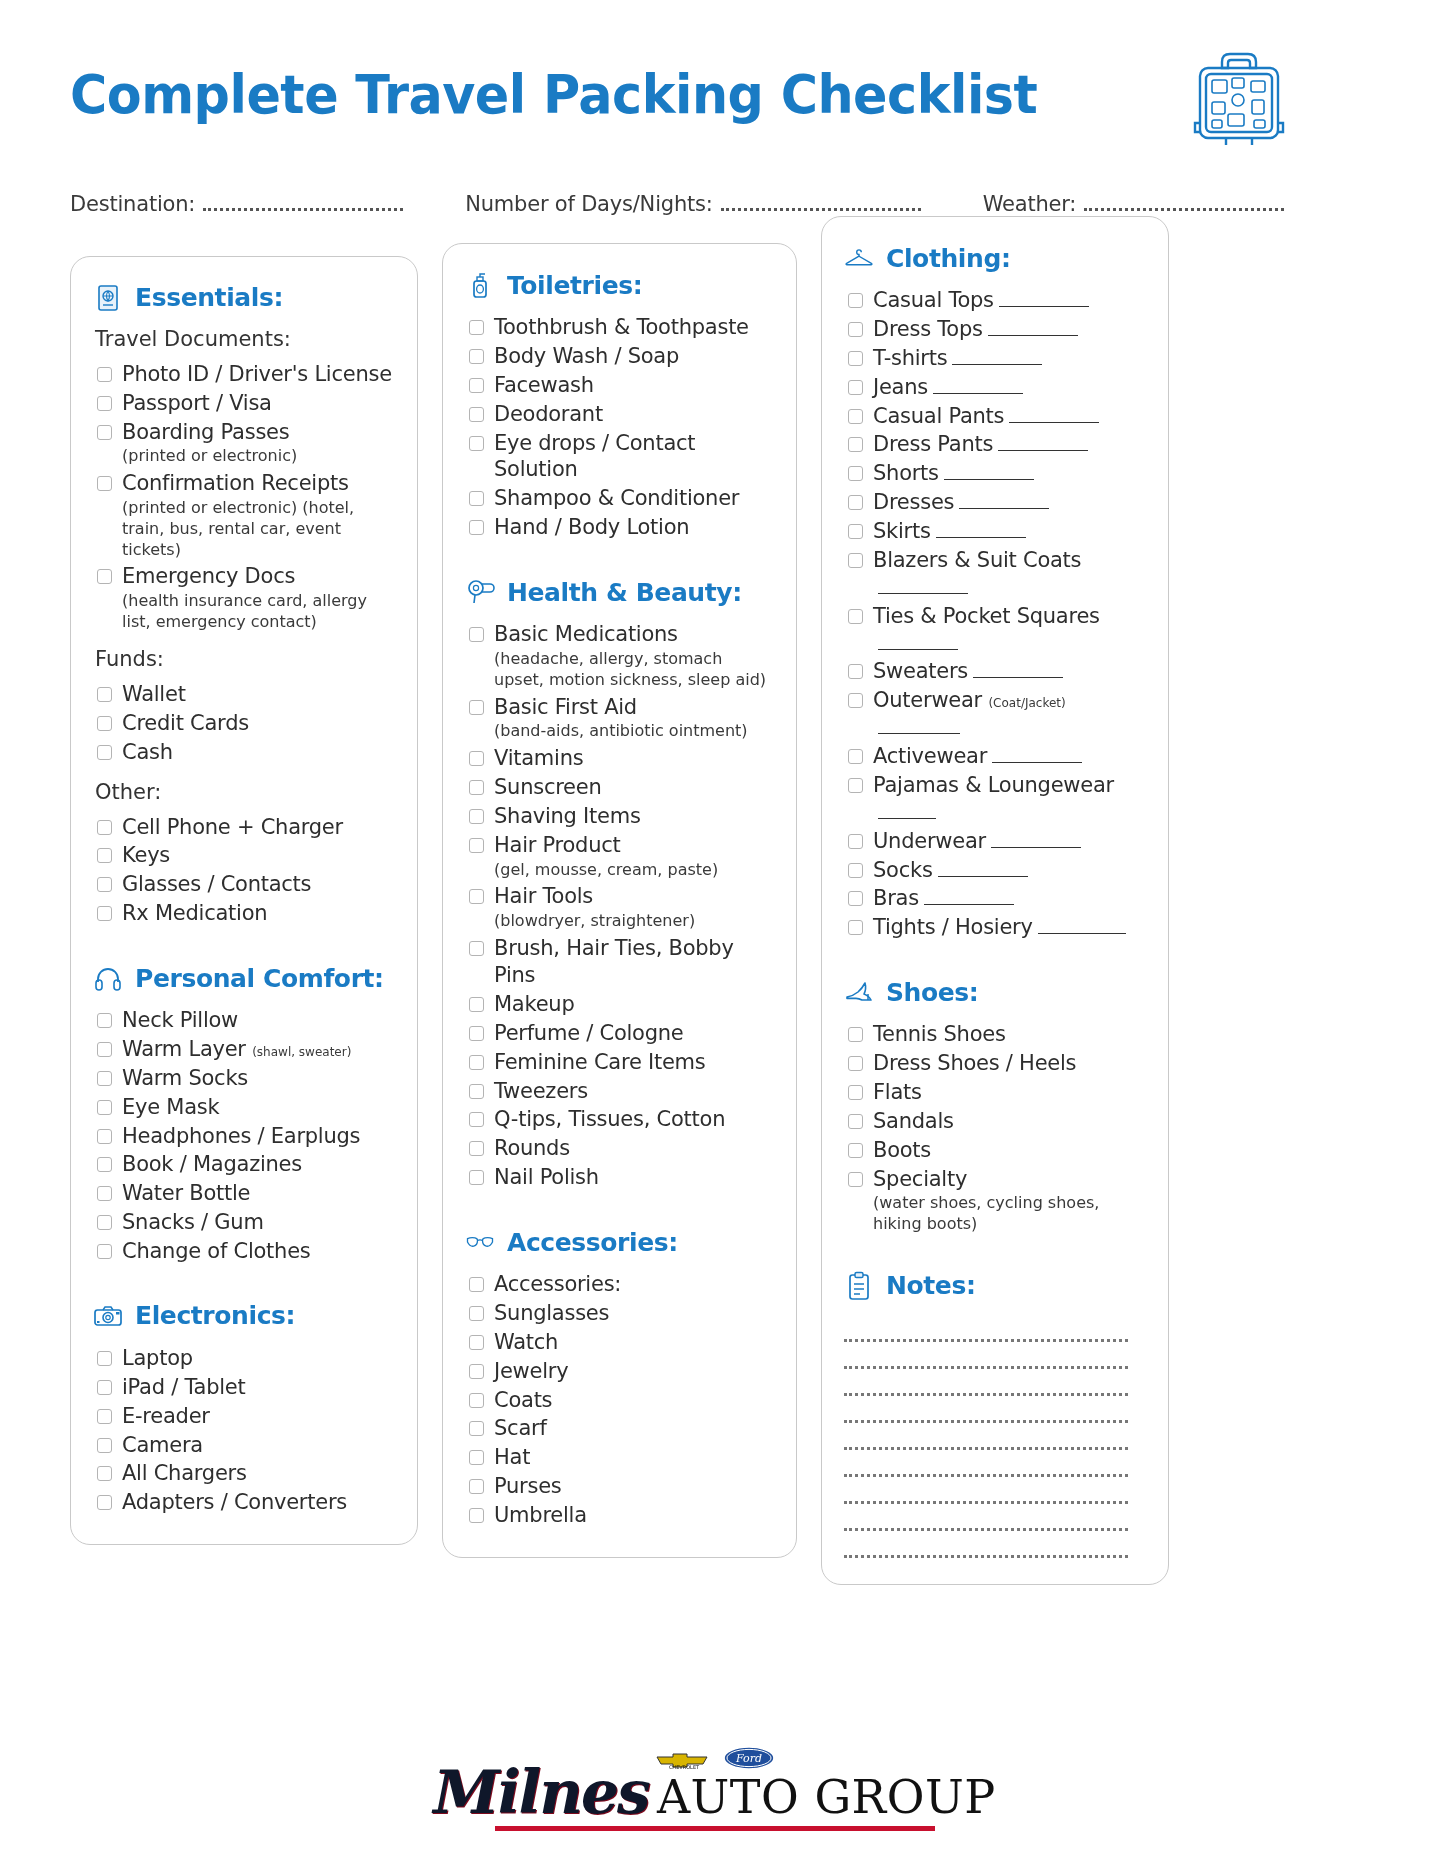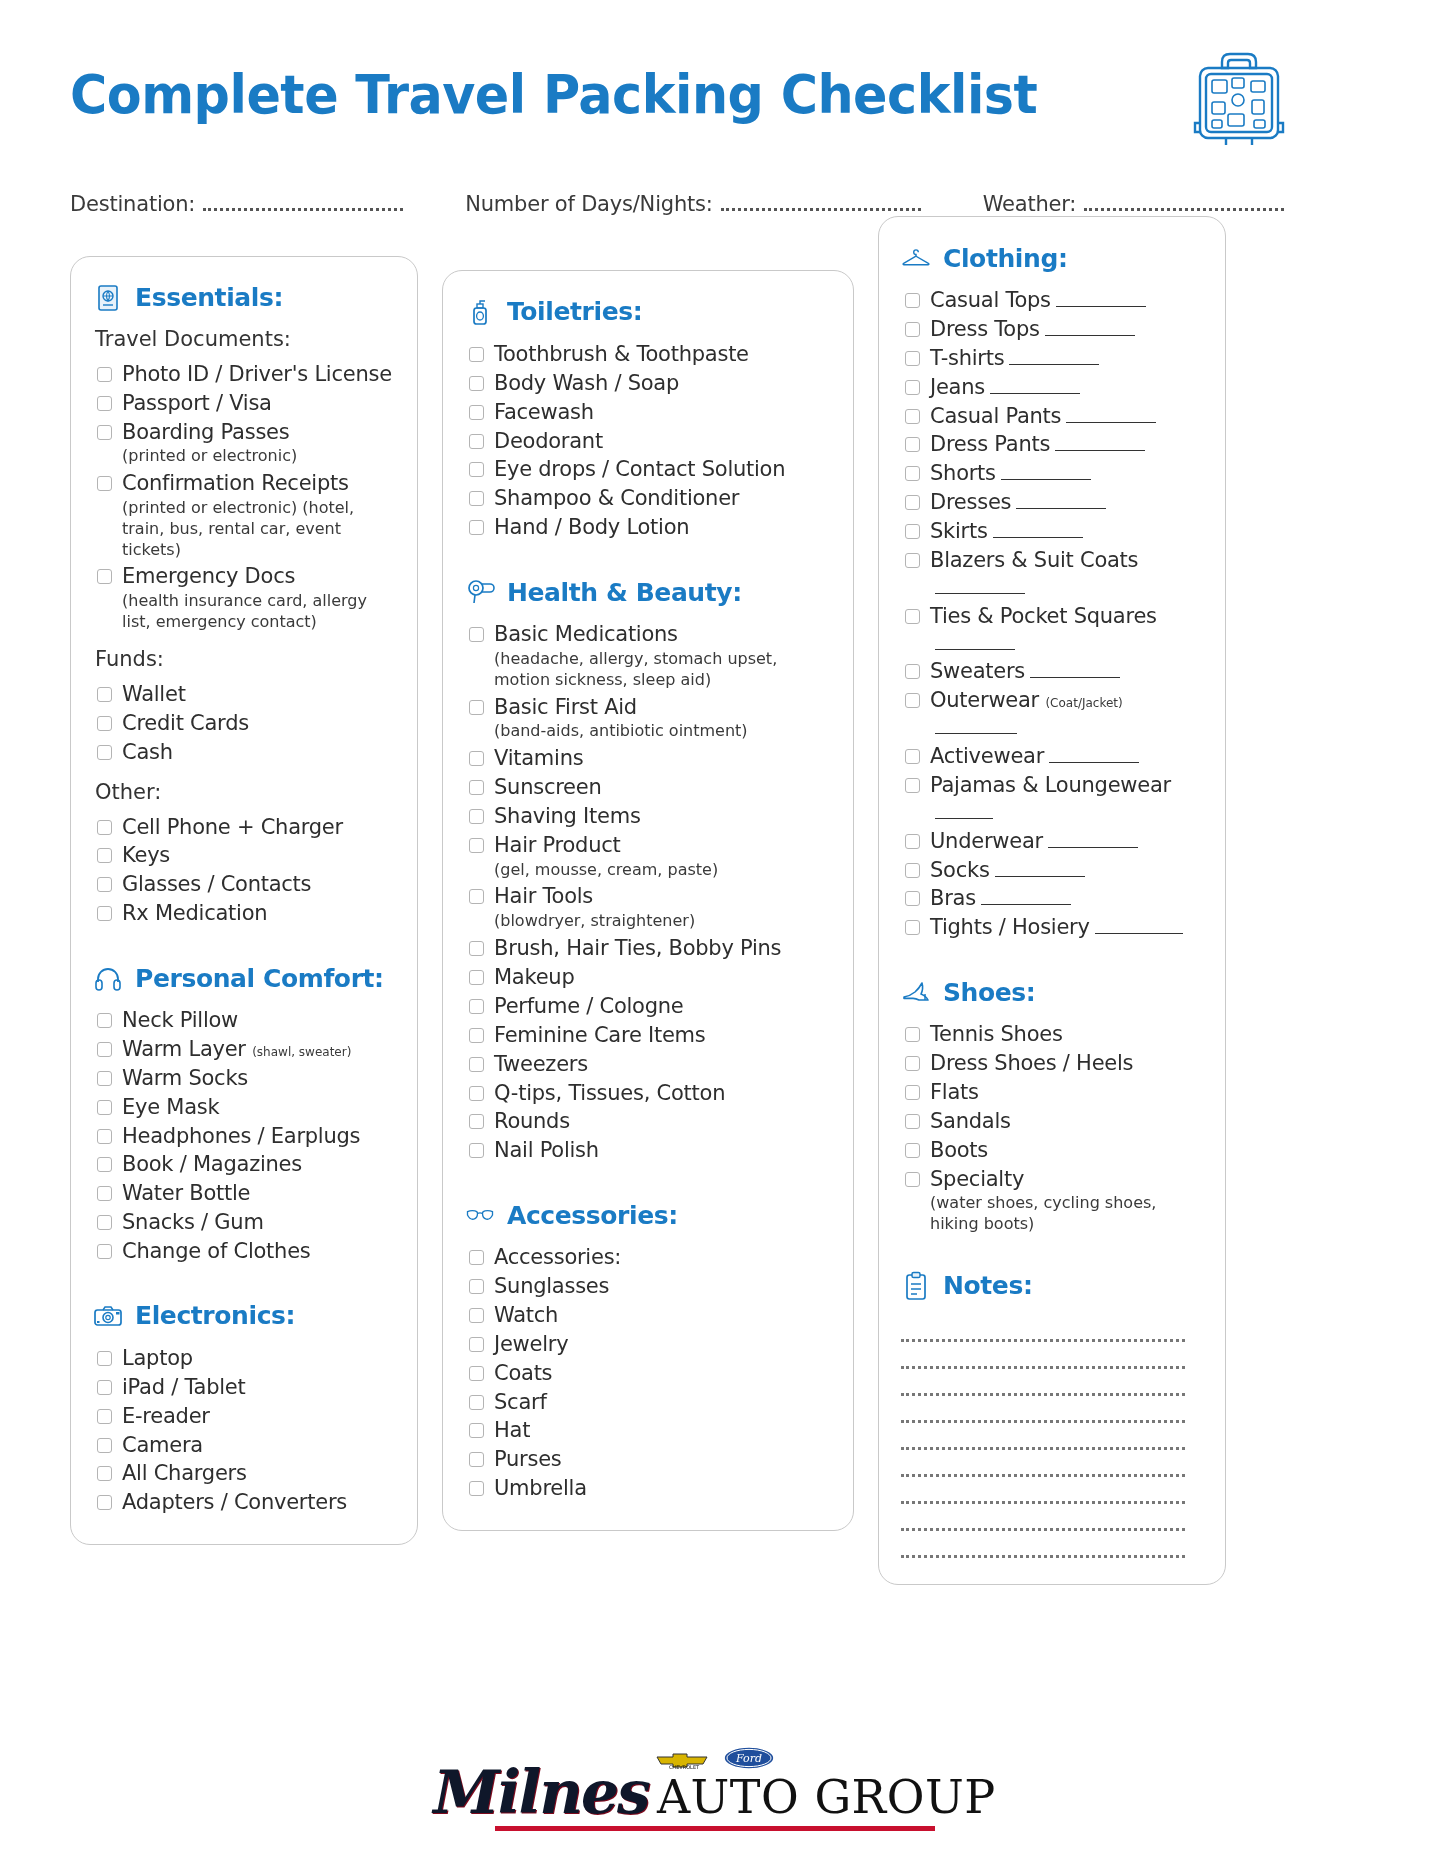--- a/index.html
+++ b/index.html
@@ -58,21 +58,21 @@
     gap: 24px;
     align-items: center;
   }
   .card {
     border: 1.5px solid #c9c9c9;
     border-radius: 20px;
     background: #fff;
     padding: 26px 20px 26px 22px;
   }
   .col1 { width: 348px; min-height: 1262px; }
-  .col2 { width: 412px; min-height: 1232px; }
+  .col2 { width: 355px; min-height: 1232px; }
   .col3 { width: 348px; min-height: 1290px; }
 
   
   .section {
     display: flex;
     align-items: center;
     gap: 12px;
     margin: 0 0 14px 0;
   }
   .section.spaced { margin-top: 36px; }

